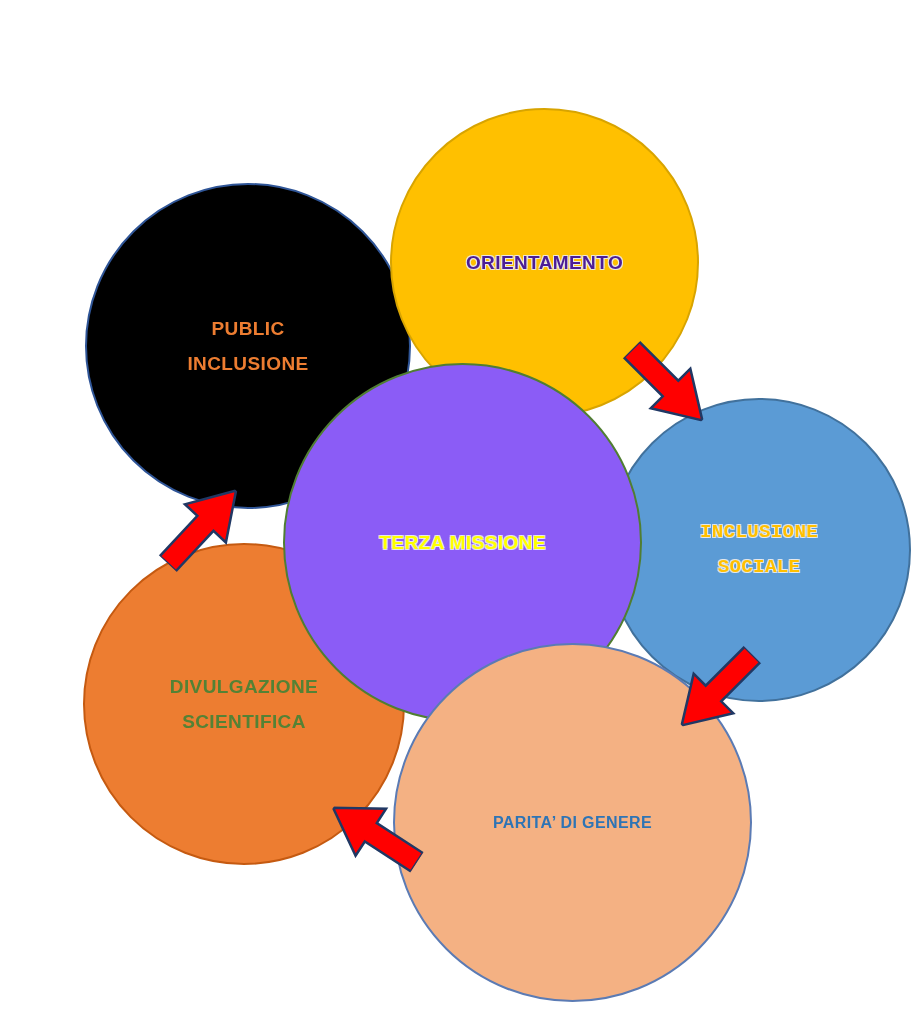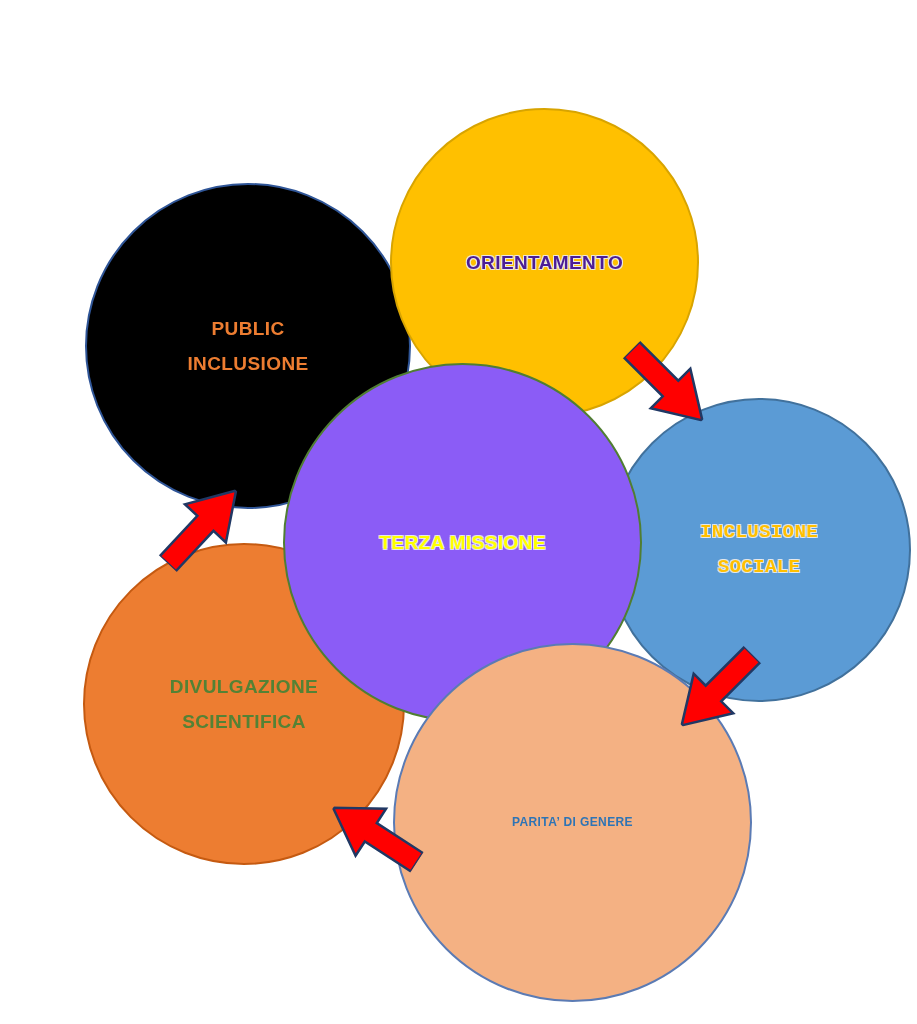--- a/index.html
+++ b/index.html
@@ -89,21 +89,21 @@
     </div>
   </div>
 
   <div class="circle" id="c-terza" style="background-color: #8b5cf6;">
     <div class="label outline-light" style="color: rgb(255, 255, 0);">
       <span>TERZA MISSIONE</span>
     </div>
   </div>
 
   <div class="circle" id="c-parita" style="background-color: rgb(244, 177, 131);">
-    <div class="label" style="font-size: 12px; color: rgb(46, 116, 181);">
+    <div class="label" style="font-size: 16px; color: rgb(46, 116, 181);">
       <span>PARITA’ DI GENERE</span>
     </div>
   </div>
 
   <svg class="arrow" id="arrow-1" viewBox="0 0 100 60" xmlns="http://www.w3.org/2000/svg">
     <polygon points="0,19 55,19 55,2 100,30 55,58 55,41 0,41" stroke-width="2.5" stroke-linejoin="miter" stroke="#203864" fill="#FF0000"></polygon>
   </svg>
 
   <svg class="arrow" id="arrow-2" viewBox="0 0 100 60" xmlns="http://www.w3.org/2000/svg">
     <polygon points="0,19 55,19 55,2 100,30 55,58 55,41 0,41" stroke-width="2.5" stroke-linejoin="miter" stroke="#203864" fill="#FF0000"></polygon>

